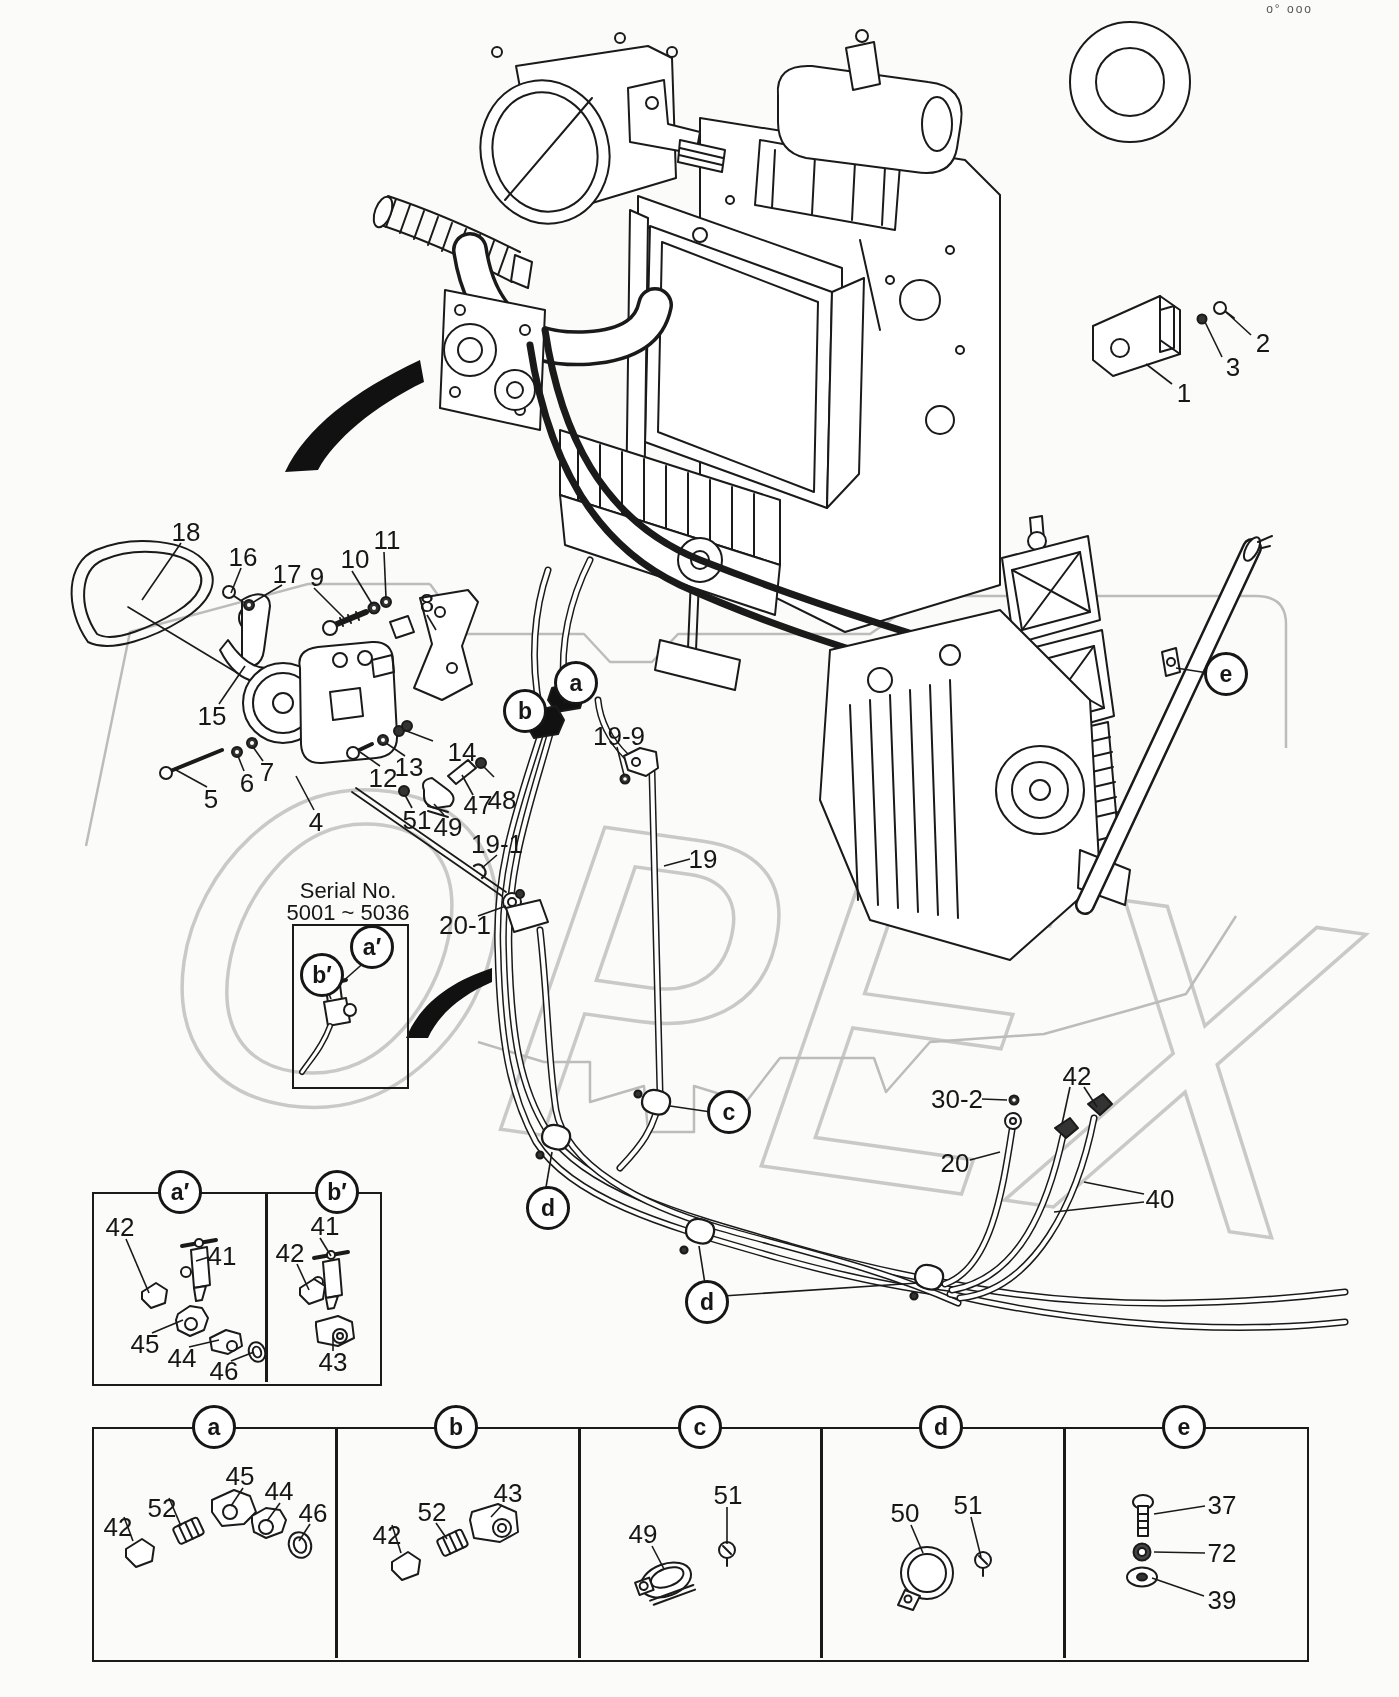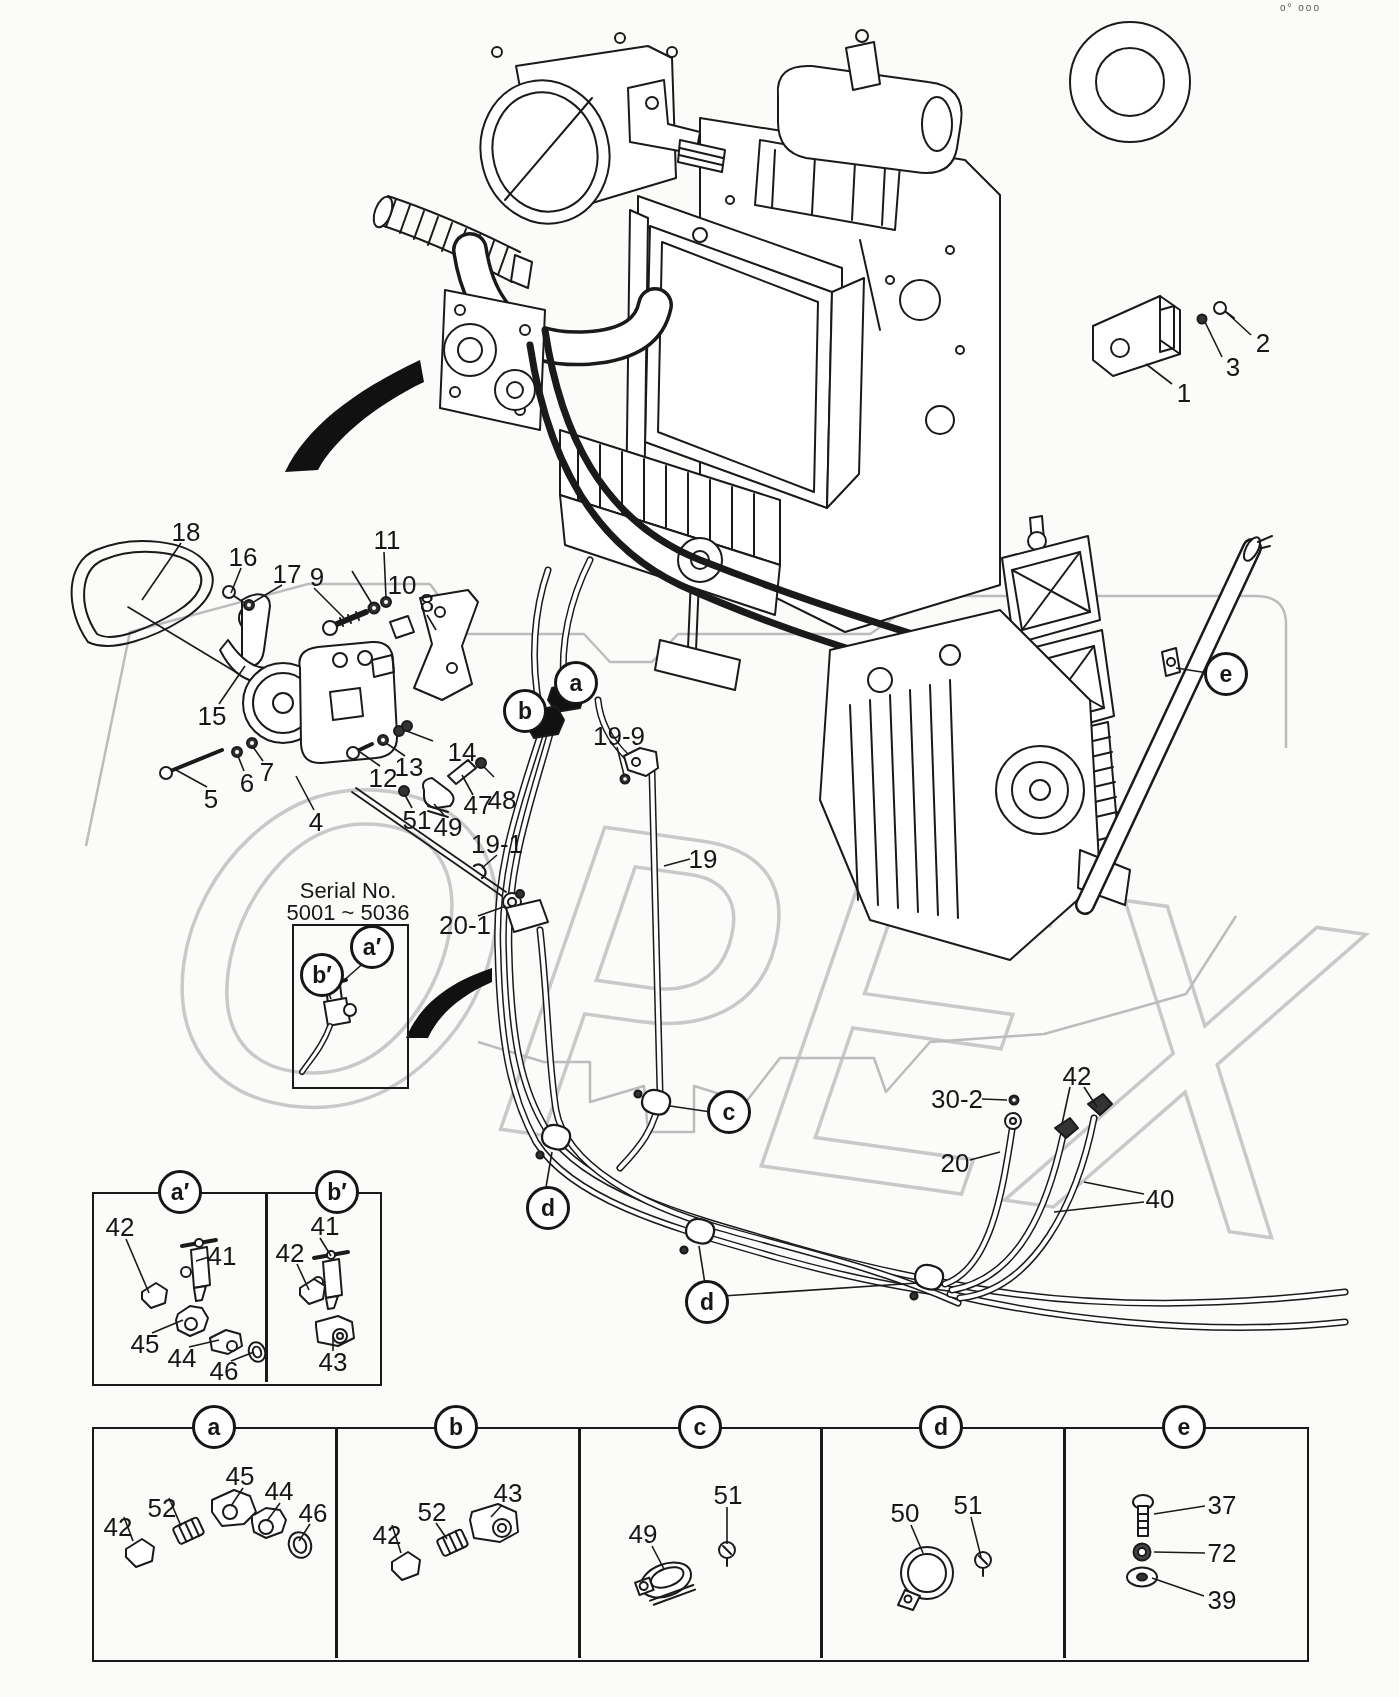--- a/index.html
+++ b/index.html
@@ -18,21 +18,21 @@
     position:absolute;transform:translate(-50%,-50%);z-index:4;
     width:38px;height:38px;border:3px solid #161616;border-radius:50%;
     background:#fff;display:flex;align-items:center;justify-content:center;
     font-size:23px;font-weight:bold;line-height:1;
   }
   .serial{
     position:absolute;transform:translate(-50%,-50%);z-index:4;
     font-size:22px;white-space:nowrap;
   }
   .corner-mark{
-    position:absolute;right:78px;top:2px;z-index:4;font-size:10px;color:#555;letter-spacing:2px;
+    position:absolute;right:86px;top:2px;z-index:4;font-size:12px;color:#555;letter-spacing:2px;
   }
 </style>
 </head>
 <body>
 
 <svg id="diagram-svg" width="1399" height="1697" viewBox="0 0 1399 1697">
 
   <text transform="translate(150,1080) rotate(8)" font-size="430" font-style="italic" font-family="DejaVu Sans" fill="none" stroke="#c9c9c9" stroke-width="3.5" letter-spacing="4">OPEX</text>
 
   <g stroke="#bcbcbc" stroke-width="2.5" fill="none" stroke-linejoin="round">
@@ -474,21 +474,21 @@
 <div id="callout-layer">
     <div class="callout" style="left: 1184px; top: 393px;">1</div>
     <div class="callout" style="left: 1263px; top: 343px;">2</div>
     <div class="callout" style="left: 1233px; top: 367px;">3</div>
     <div class="callout" style="left: 316px; top: 822px;">4</div>
     <div class="callout" style="left: 211px; top: 799px;">5</div>
     <div class="callout" style="left: 247px; top: 783px;">6</div>
     <div class="callout" style="left: 267px; top: 772px;">7</div>
     <div class="callout" style="left: 427px; top: 603px;">8</div>
     <div class="callout" style="left: 317px; top: 577px;">9</div>
-    <div class="callout" style="left: 355px; top: 585px; margin-left: 47px;">10</div>
+    <div class="callout" style="left: 355px; top: 559px;">10</div>
     <div class="callout" style="left: 387px; top: 540px;">11</div>
     <div class="callout" style="left: 383px; top: 778px;">12</div>
     <div class="callout" style="left: 409px; top: 767px;">13</div>
     <div class="callout" style="left: 462px; top: 752px;">14</div>
     <div class="callout" style="left: 212px; top: 716px;">15</div>
     <div class="callout" style="left: 243px; top: 557px;">16</div>
     <div class="callout" style="left: 287px; top: 574px;">17</div>
     <div class="callout" style="left: 186px; top: 532px;">18</div>
     <div class="callout" style="left: 703px; top: 859px;">19</div>
     <div class="callout" style="left: 497px; top: 844px;">19-1</div>

